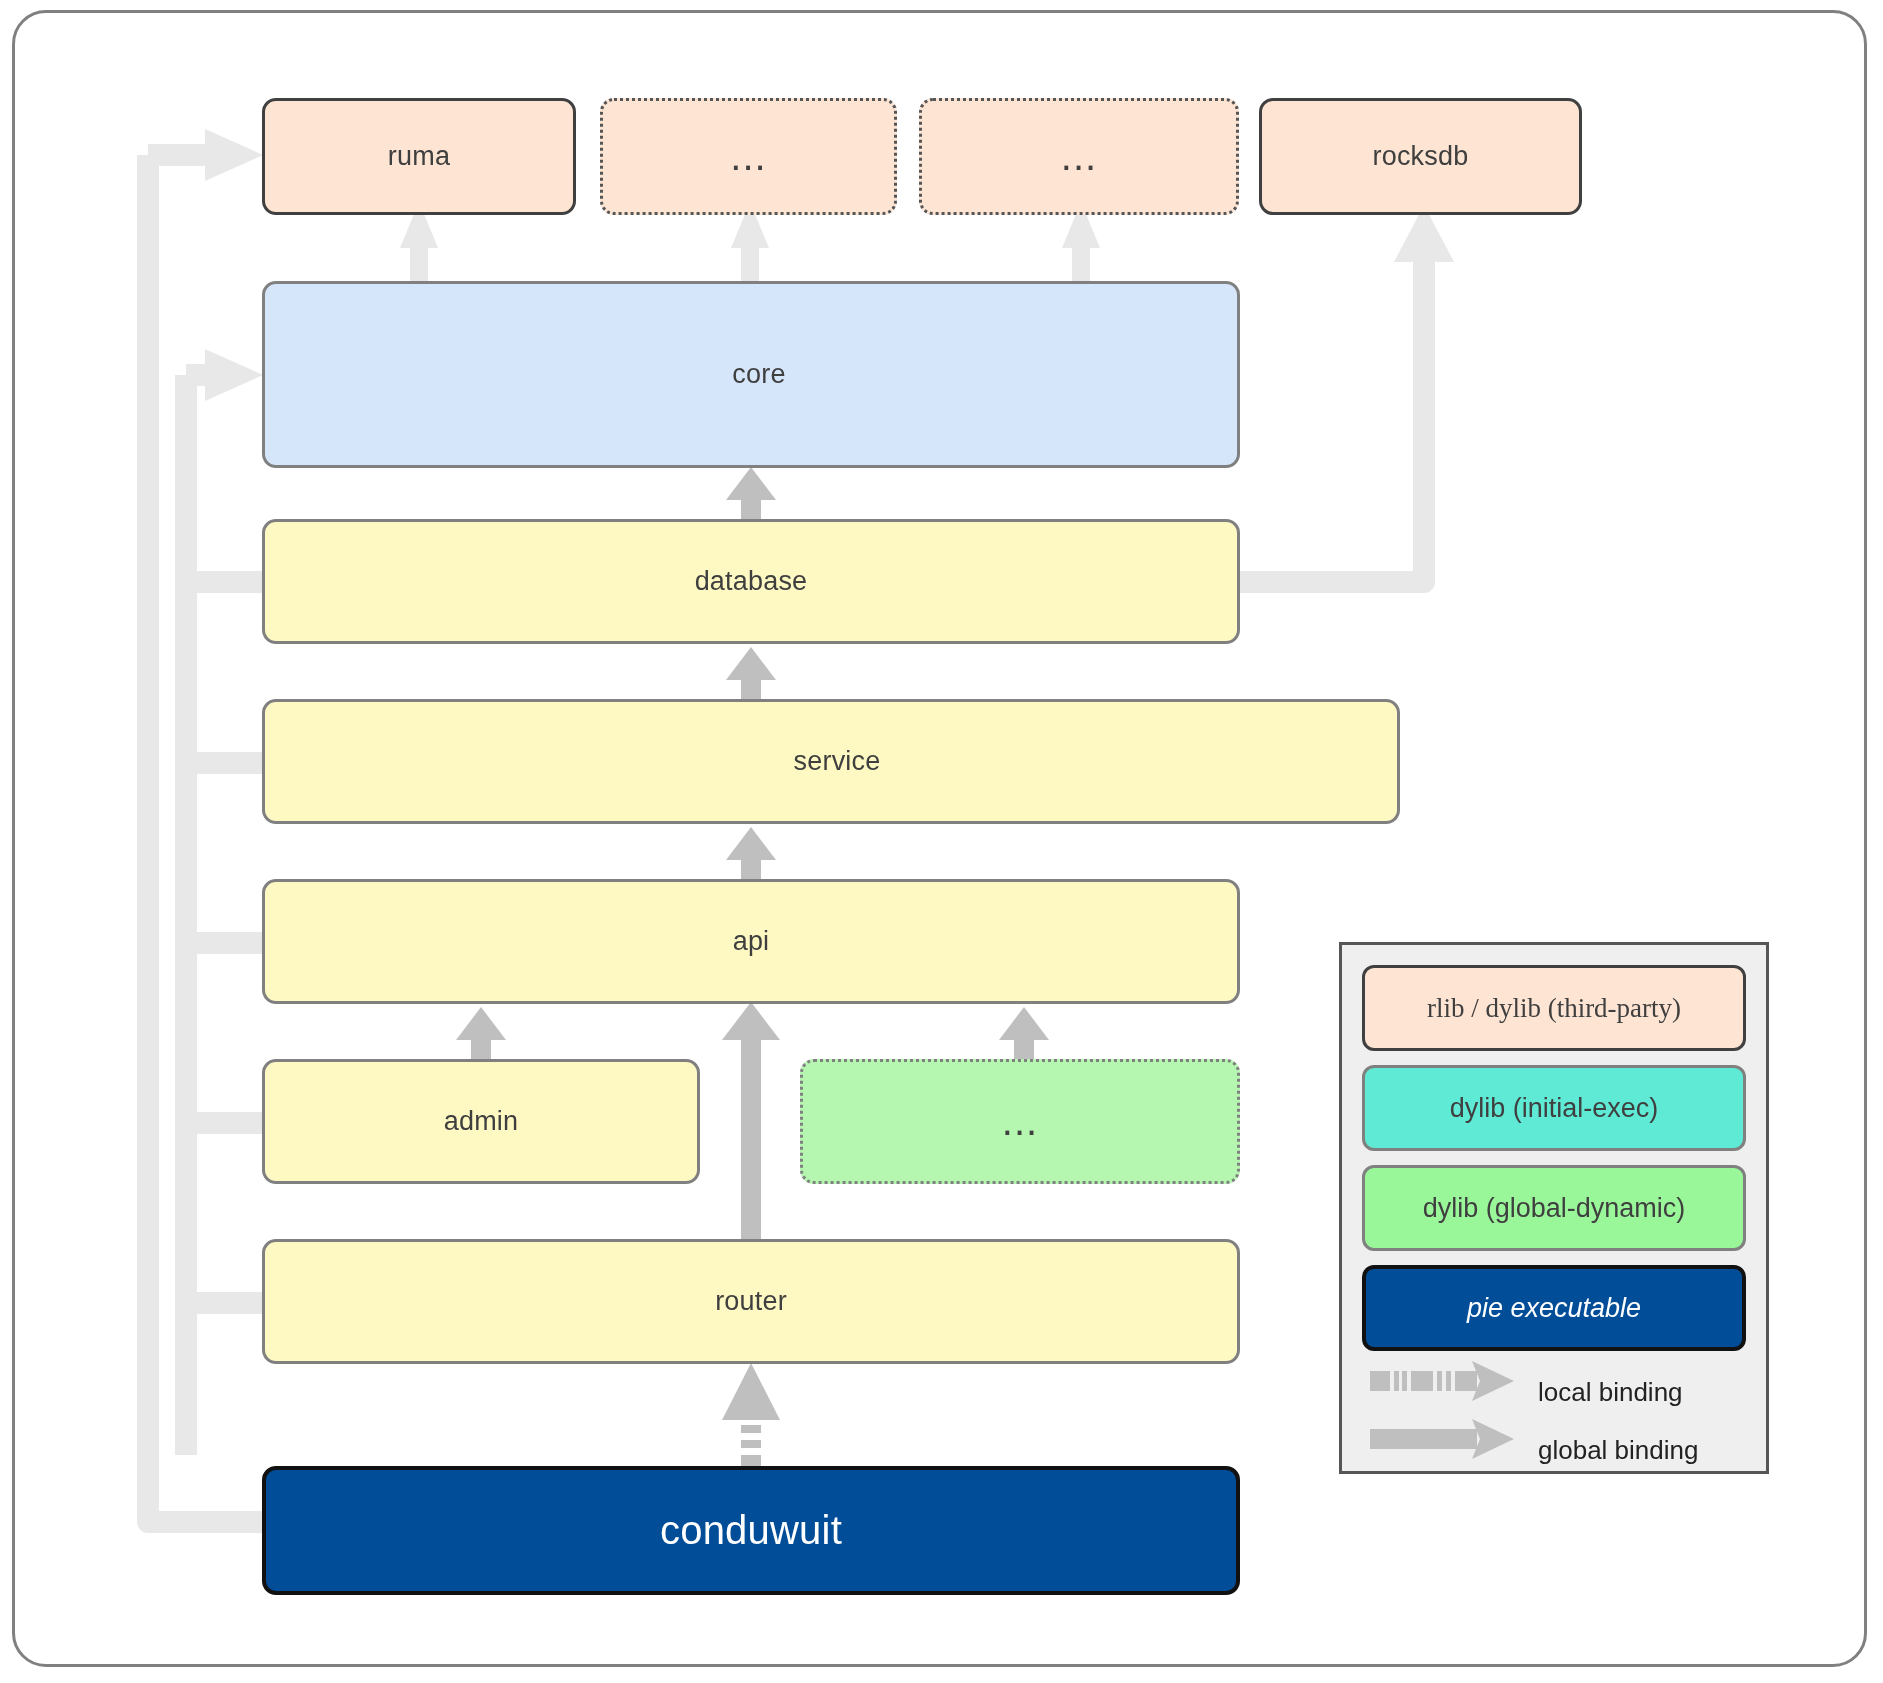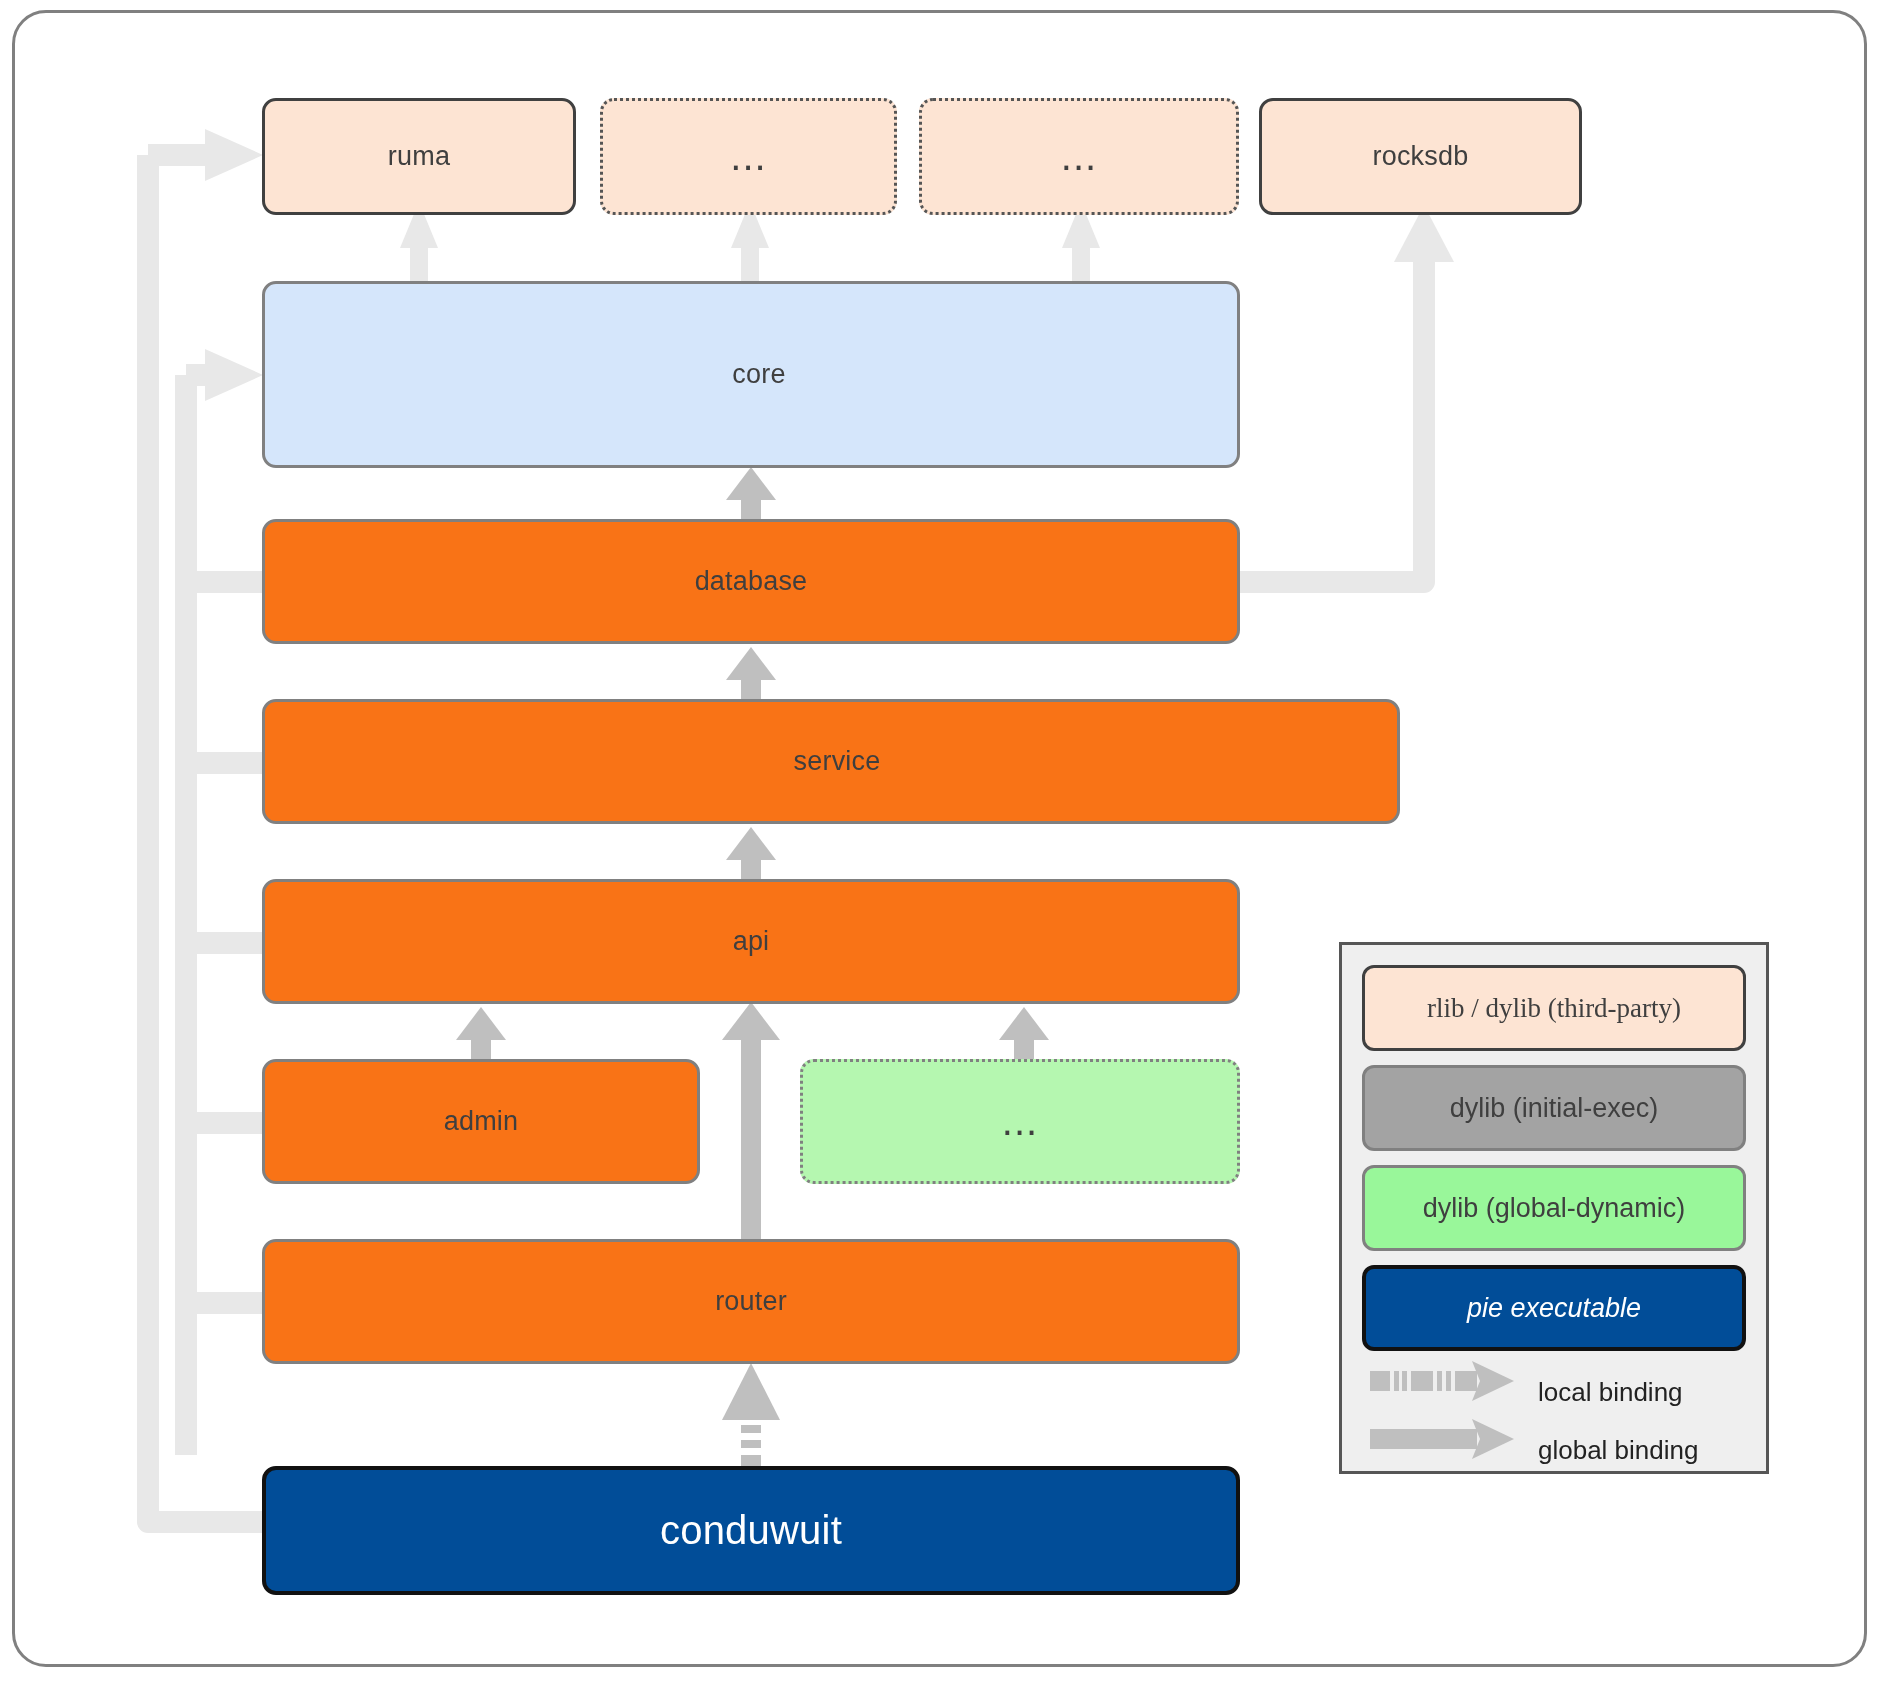--- a/index.html
+++ b/index.html
@@ -44,21 +44,21 @@
     border-radius: 14px;
     font-size: 27px;
     color: #3f3f3f;
     letter-spacing: 0.2px;
     text-align: center;
     white-space: nowrap;
   }
   .node.orange      { background:#fde4d3; border:3px solid #404040; }
   .node.orange-dot  { background:#fde4d3; border:3px dotted #555555; }
   .node.blue        { background:#d5e6fb; border:3px solid #808080; }
-  .node.green       { background:#f97316; border:3px solid #808080;justify-content:center; }
+  .node.green       { background:#fef9c3; border:3px solid #808080;justify-content:center; }
   .node.green-pale  { background:#b5f7b0; border:3px dotted #808080; }
   .node.navy        { background:#014d98; border:4px solid #111111; color:#ffffff; }
   .node.ellipsis    { font-size: 40px; letter-spacing: 1px; }
 
   #legend {
     position: absolute;
     left: 1339px;
     top: 942px;
     width: 430px;
     height: 532px;
@@ -73,21 +73,21 @@
     height: 86px;
     box-sizing: border-box;
     display: flex;
     align-items: center;
     justify-content: center;
     border-radius: 12px;
     font-size: 27px;
     color: #3f3f3f;
   }
   .legend-swatch.orange { background:#fde4d3; border:3px solid #404040;font-family:Liberation Serif, serif; }
-  .legend-swatch.blue   { background:#a3a3a3; border:3px solid #808080; }
+  .legend-swatch.blue   { background:#5eead4; border:3px solid #808080; }
   .legend-swatch.green  { background:#99f79a; border:3px solid #808080; }
   .legend-swatch.navy   { background:#014d98; border:4px solid #111111; color:#ffffff; }
 
   .legend-key-label {
     position: absolute;
     font-size: 26px;
     color: #222222;
     white-space: nowrap;
     margin-top: 12px;
   }

